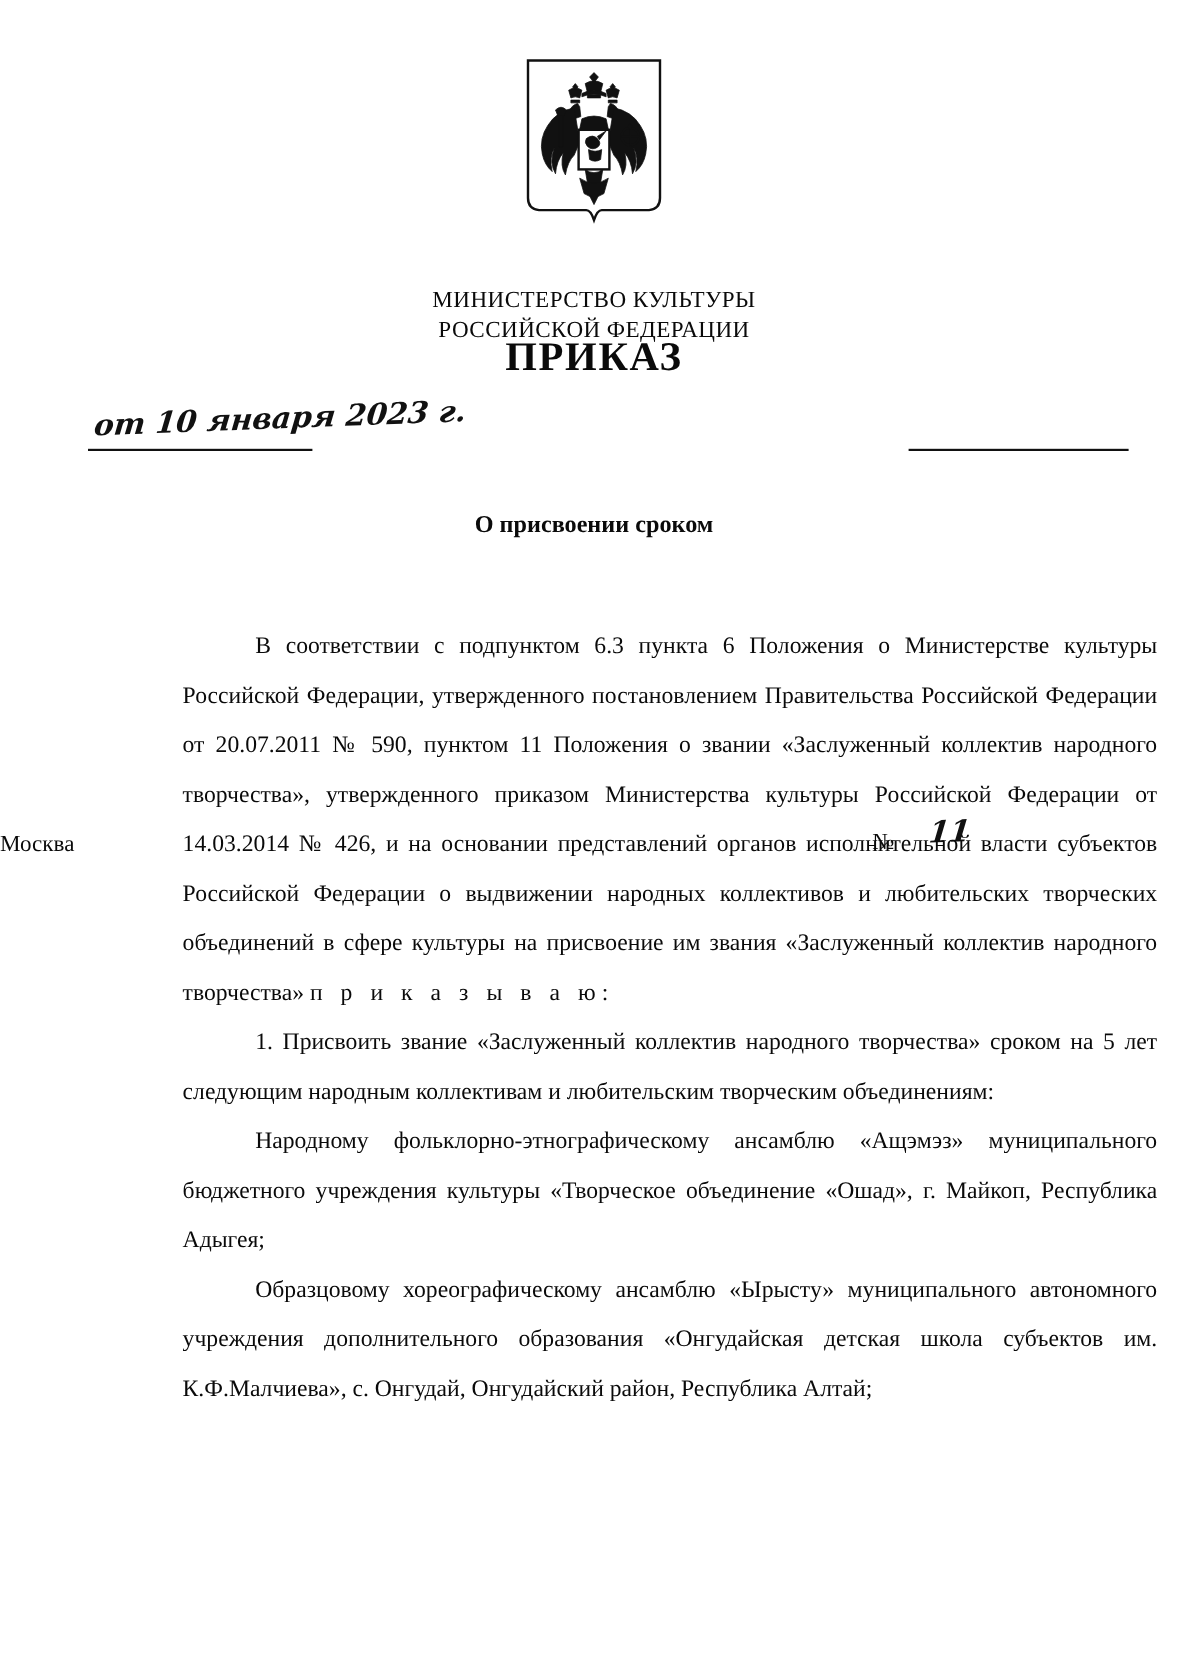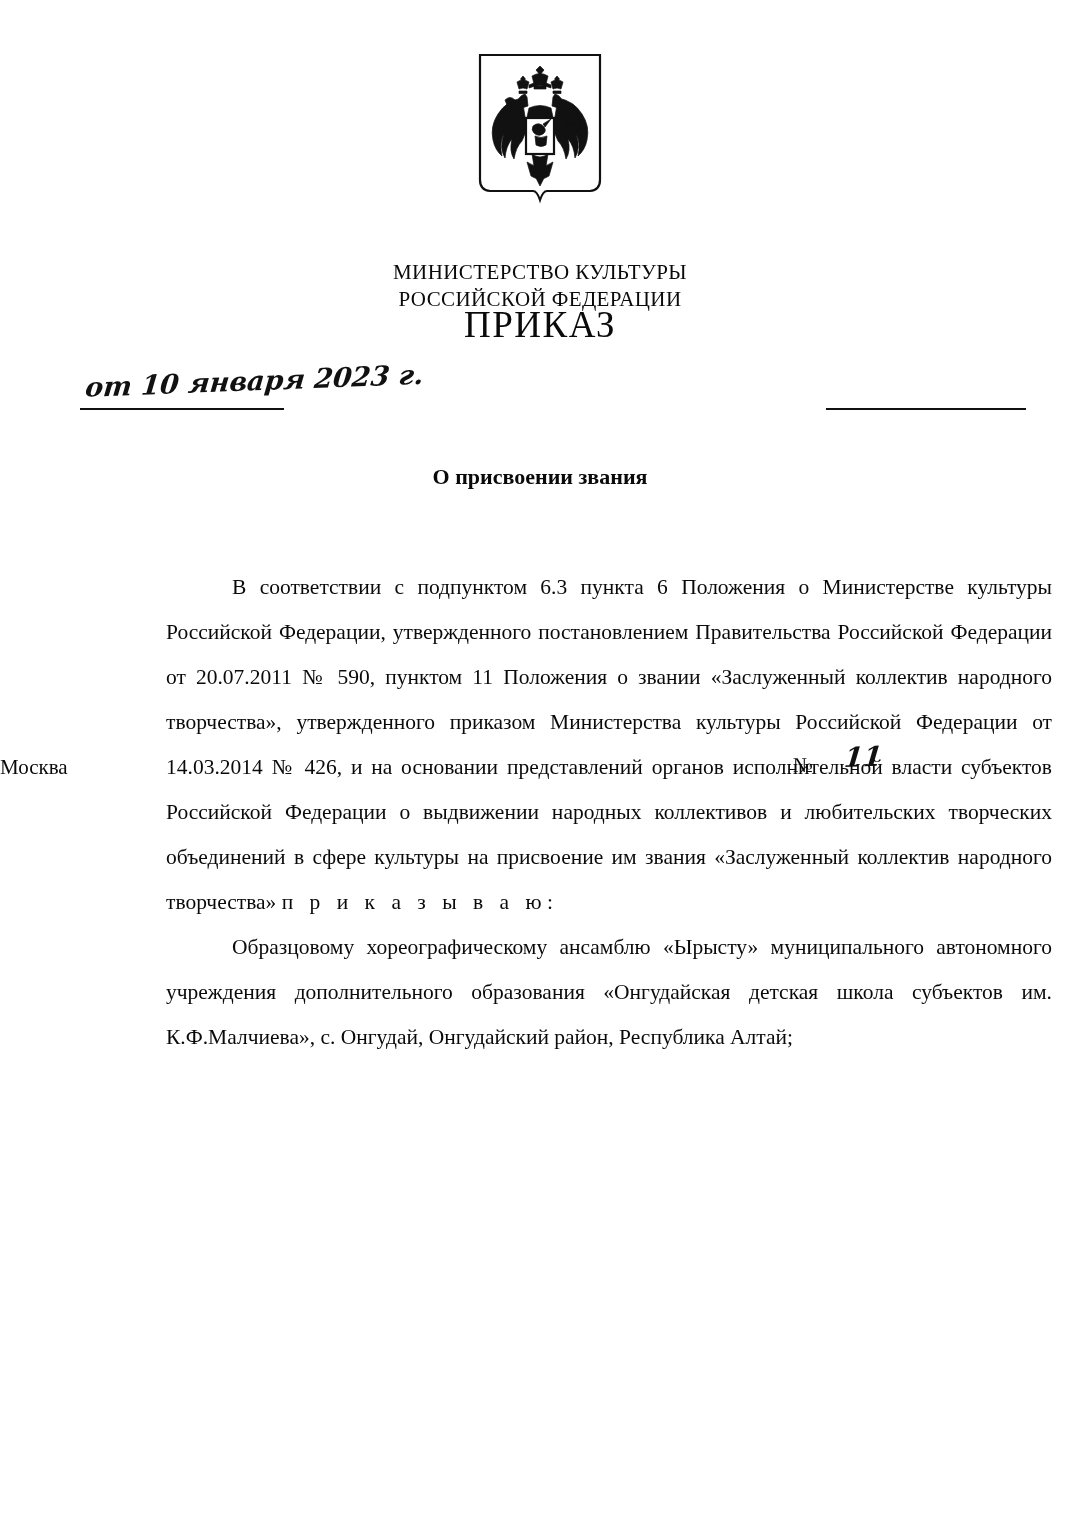--- a/index.html
+++ b/index.html
@@ -48,21 +48,21 @@
   }
   .ministry .l2 { display: block; }
 
   
   .prikaz {
     position: absolute;
     left: 0;
     top: 303px;
     width: 1080px;
     text-align: center;
-    font-weight: normal;
+    font-weight: bold;
     font-size: 37px;
     letter-spacing: 1.5px;
   }
 
   
   .meta-row {
     position: absolute;
     left: 0;
     top: 370px;
     width: 1080px;
@@ -222,21 +222,23 @@
       <span class="hand">от 10 января 2023 г.</span>
     </div>
     <div class="city">Москва</div>
     <div class="num-sign">№</div>
     <div class="num-hand hand">11</div>
   </div>
   <div class="date-rule"></div>
   <div class="num-rule"></div>
 
   <div class="subject">
-    <span>О присвоении звания</span>
+    <span>О присвоении сроком</span>
   </div>
 
   <div class="body">
     <p><span>В соответствии с подпунктом 6.3 пункта 6 Положения о Министерстве культуры Российской Федерации, утвержденного постановлением Правительства Российской Федерации от 20.07.2011 № 590, пунктом 11 Положения о звании «Заслуженный коллектив народного творчества», утвержденного приказом Министерства культуры Российской Федерации от 14.03.2014 № 426, и на основании представлений органов исполнительной власти субъектов Российской Федерации о выдвижении народных коллективов и любительских творческих объединений в сфере культуры на присвоение им звания «Заслуженный коллектив народного творчества» </span><span class="spaced">п р и к а з ы в а ю:</span></p>
+    <p>1. Присвоить звание «Заслуженный коллектив народного творчества» сроком на 5 лет следующим народным коллективам и любительским творческим объединениям:</p>
+    <p>Народному фольклорно-этнографическому ансамблю «Ащэмэз» муниципального бюджетного учреждения культуры «Творческое объединение «Ошад», г. Майкоп, Республика Адыгея;</p>
     <p>Образцовому хореографическому ансамблю «Ырысту» муниципального автономного учреждения дополнительного образования «Онгудайская детская школа субъектов им. К.Ф.Малчиева», с. Онгудай, Онгудайский район, Республика Алтай;</p>
   </div>
 
 </div>
 
 </body></html>

